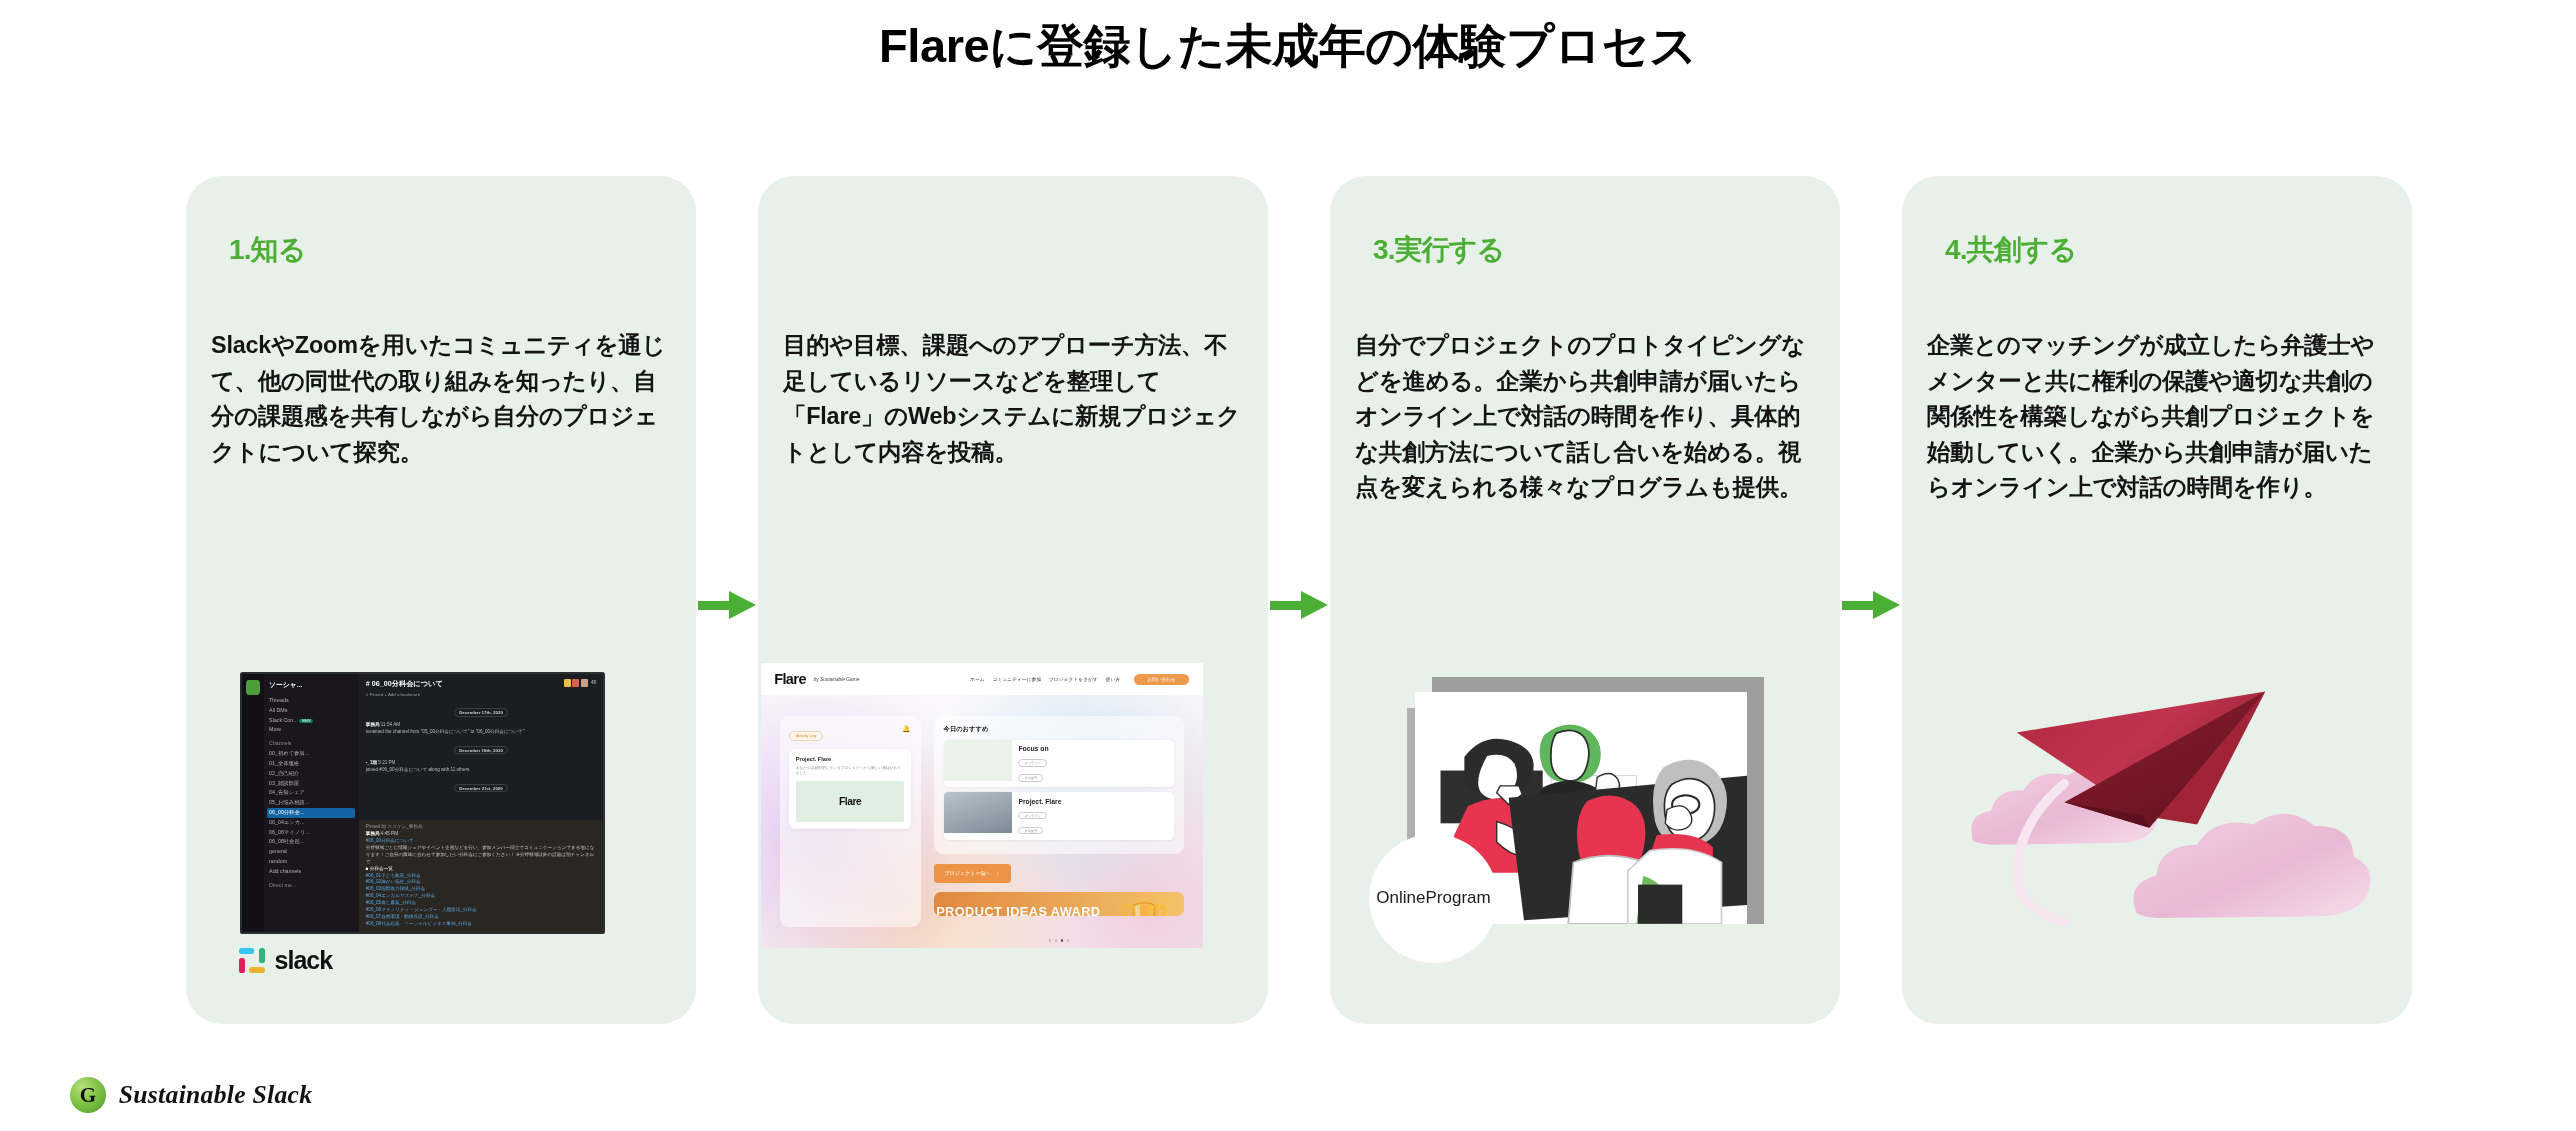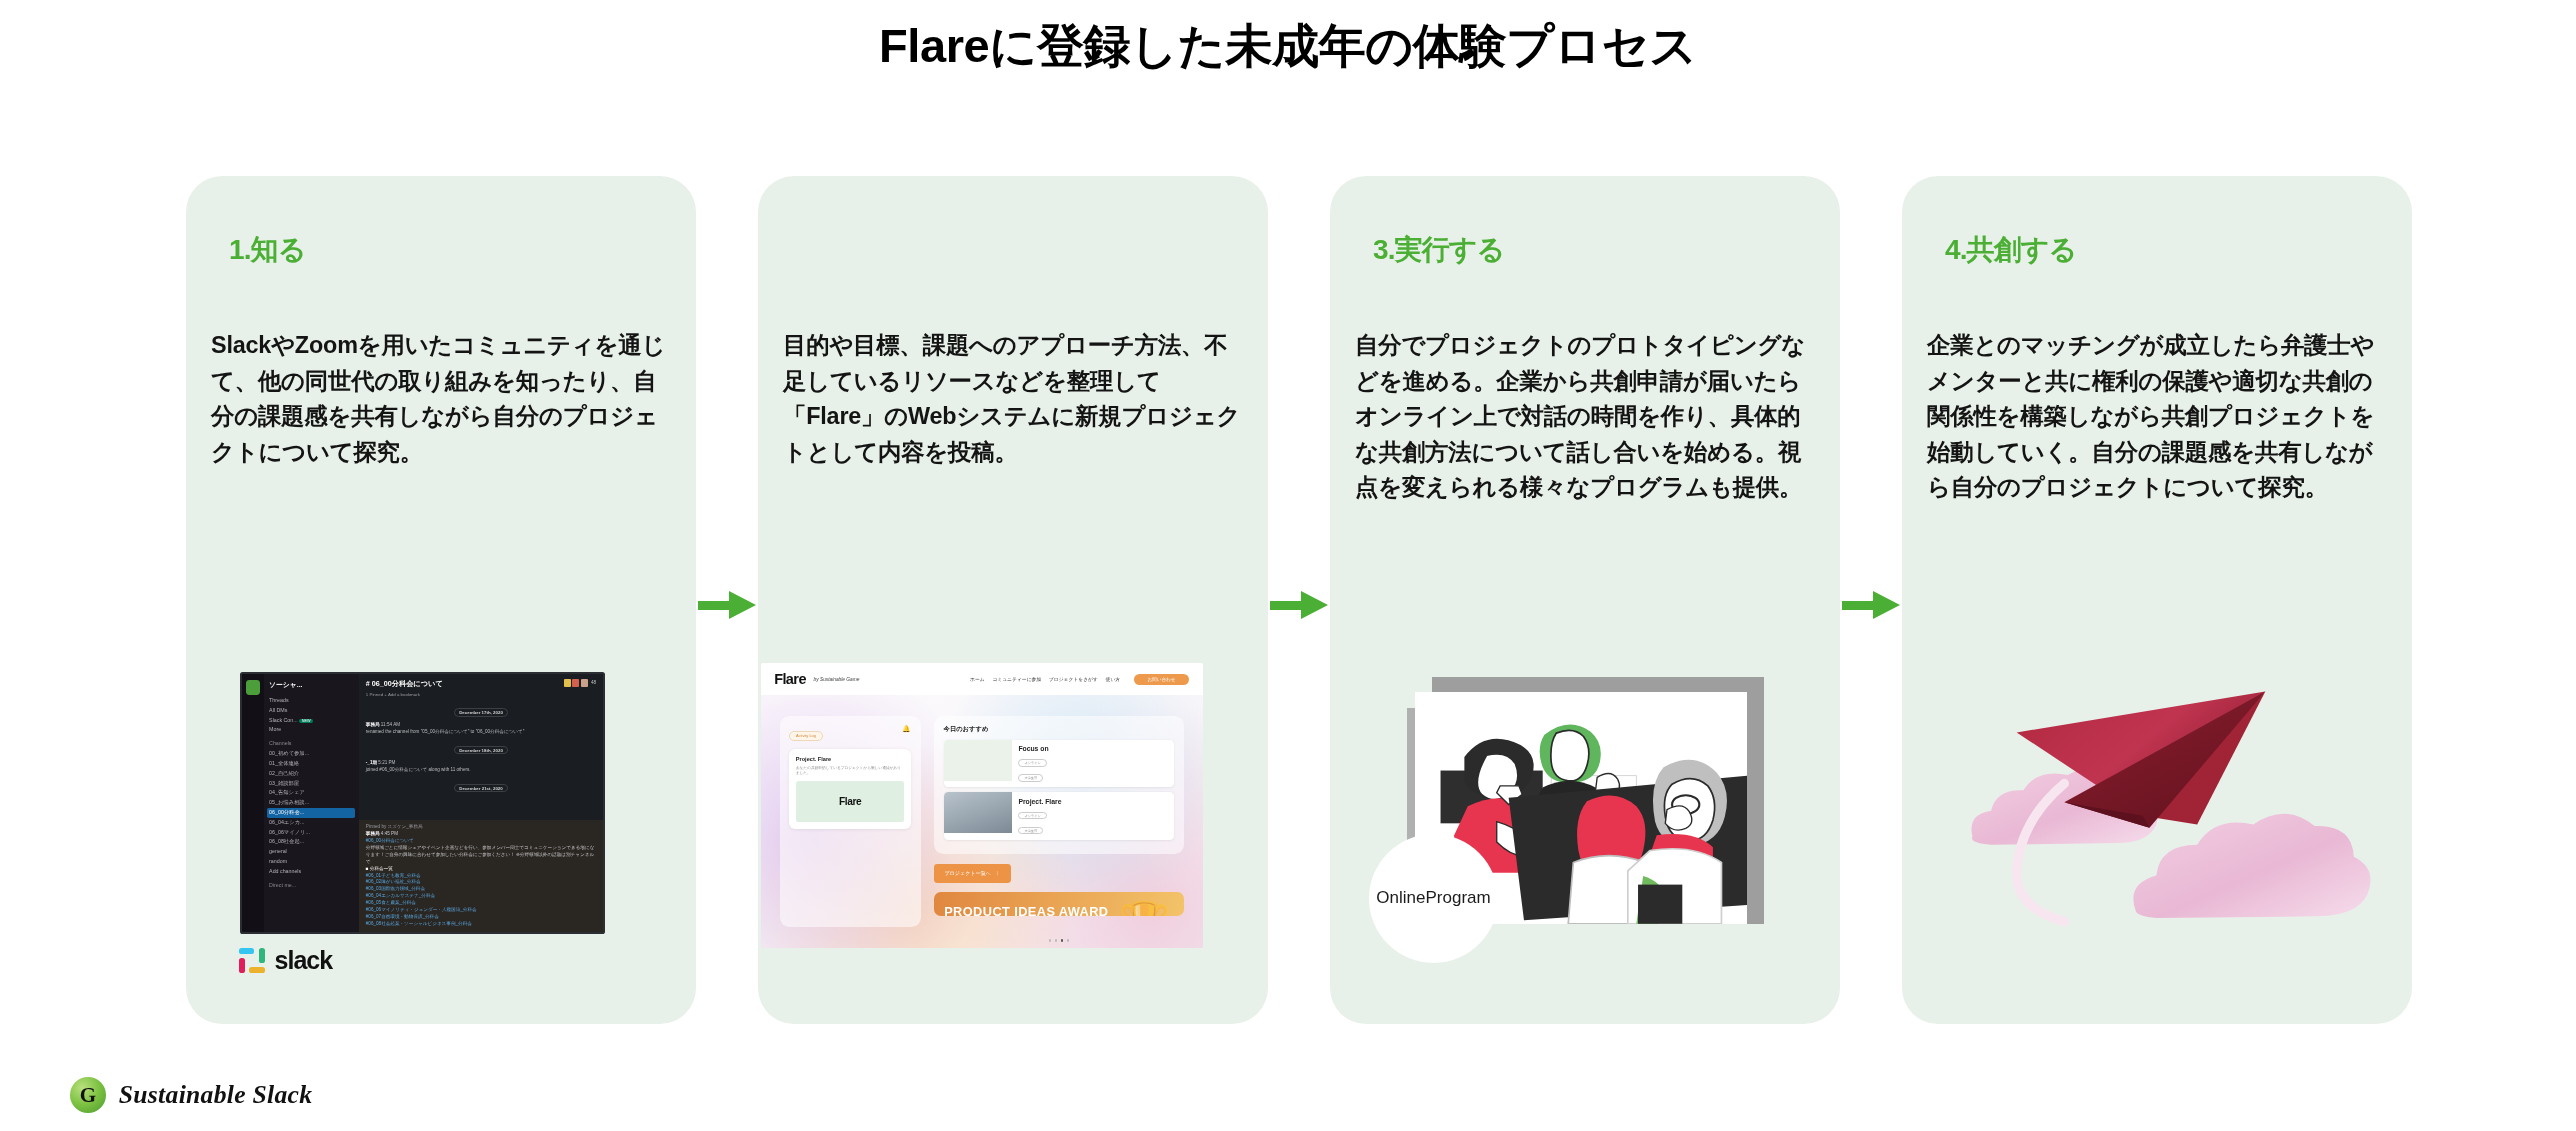--- a/index.html
+++ b/index.html
@@ -267,21 +267,21 @@
   .reco-info .pill {
     display: inline-block; border: 0.9px solid #ccc; border-radius: 6px;
     font-size: 3.2px; color: #777; padding: 0.9px 5.1px; margin-top: 2.6px;
   }
   .btn-more {
     align-self: flex-start; background: #ec9346; color: #fff;
     border-radius: 3.4px; font-size: 5.1px; padding: 6px 10.2px;
   }
   .award {
     background: linear-gradient(100deg,#e0873f,#f3c369);
-    border-radius: 6.8px; padding: 12px 10px; position: relative; overflow: hidden;
+    border-radius: 6.8px; padding: 12px 2px; position: relative; overflow: hidden;
   }
   .award .ttl { color: #fff; font-size: 12.8px; font-weight: 700; letter-spacing: 0.4px; }
   .trophy {
     position: absolute; right: 13.6px; top: 6.8px; font-size: 41px;
     color: rgba(255,255,255,.45);
   }
   .dots { text-align: center; margin-top: 4.3px; }
   .dots i {
     display: inline-block; width: 2.6px; height: 2.6px; border-radius: 50%;
     background: #bbb; margin: 0 1.7px;
@@ -583,21 +583,21 @@
 
     <div class="arrow-gap">
       <div class="arrow">
         <div class="shaft"></div>
           <div class="head"></div>
       </div>
     </div>
 
     <div class="step-card">
       <div class="card-heading">4.共創する</div>
-      <div class="card-body">企業とのマッチングが成立したら弁護士やメンターと共に権利の保護や適切な共創の関係性を構築しながら共創プロジェクトを始動していく。自分の課題感を共有しながら自分のプロジェクトについて探究。</div>
+      <div class="card-body">企業とのマッチングが成立したら弁護士やメンターと共に権利の保護や適切な共創の関係性を構築しながら共創プロジェクトを始動していく。企業から共創申請が届いたらオンライン上で対話の時間を作り。</div>
 
       <div class="card-media">
         <div class="plane-wrap">
           <svg viewBox="0 0 540 330" width="460" height="281">
             <defs>
               <linearGradient id="cloudG" x1="0" y1="0" x2="1" y2="1">
                 <stop offset="0%" stop-color="#f2cfe2"></stop>
                 <stop offset="55%" stop-color="#e9b8d4"></stop>
                 <stop offset="100%" stop-color="#f6ddec"></stop>
               </linearGradient>

